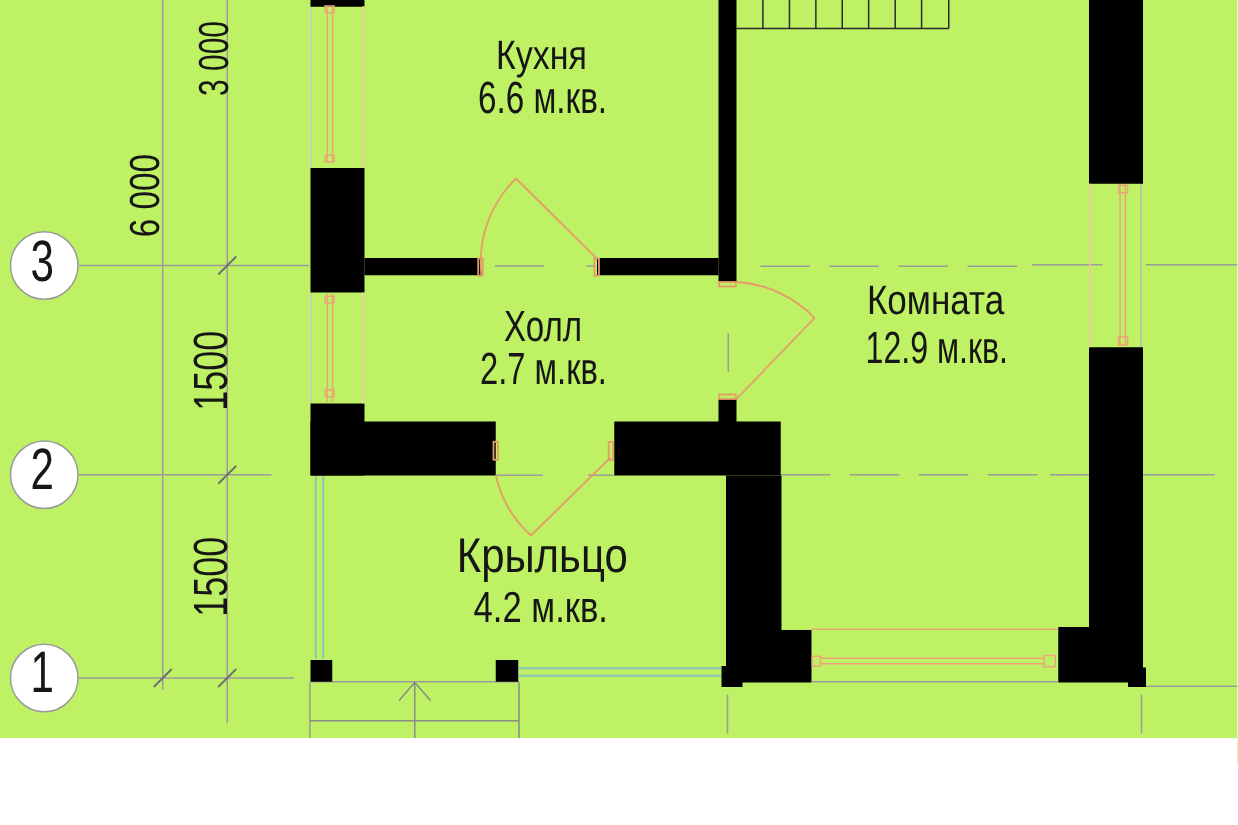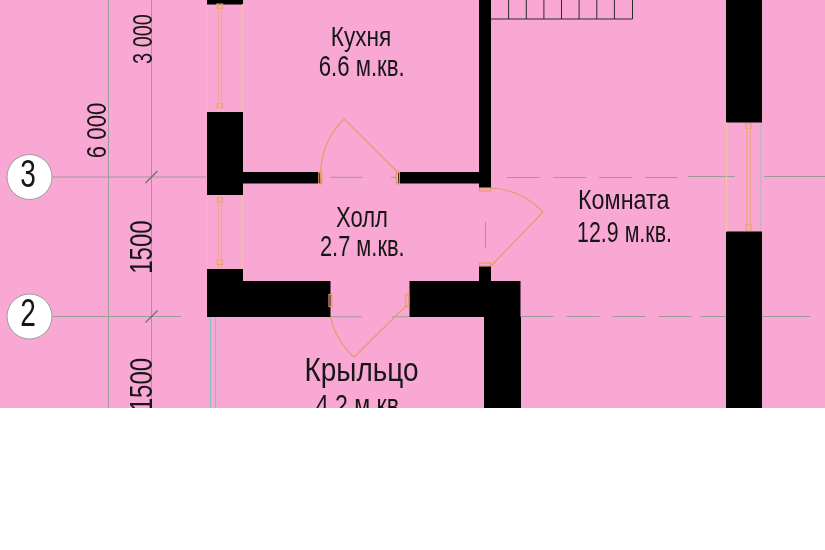--- a/index.html
+++ b/index.html
@@ -1,16 +1,16 @@
 <!DOCTYPE html>
 <html><head>
 <meta charset="utf-8">
 <style>
   html,body{margin:0;padding:0;background:#ffffff;}
-  #page{position:relative;width:825px;height:408px;overflow:hidden;background:#f9a8d4;}
+  #page{position:relative;width:825px;height:492px;overflow:hidden;background:#bef264;}
   svg{position:absolute;left:0;top:0;}
   text{font-family:"Liberation Sans",sans-serif;fill:#161616;}
 </style>
 </head>
 <body>
 <div id="page">
 <svg width="825" height="550" viewBox="0 0 825 550">
 
   <g stroke="#9b9b9b" stroke-width="1" fill="none">
     <line x1="108.5" y1="0" x2="108.5" y2="460"></line>

